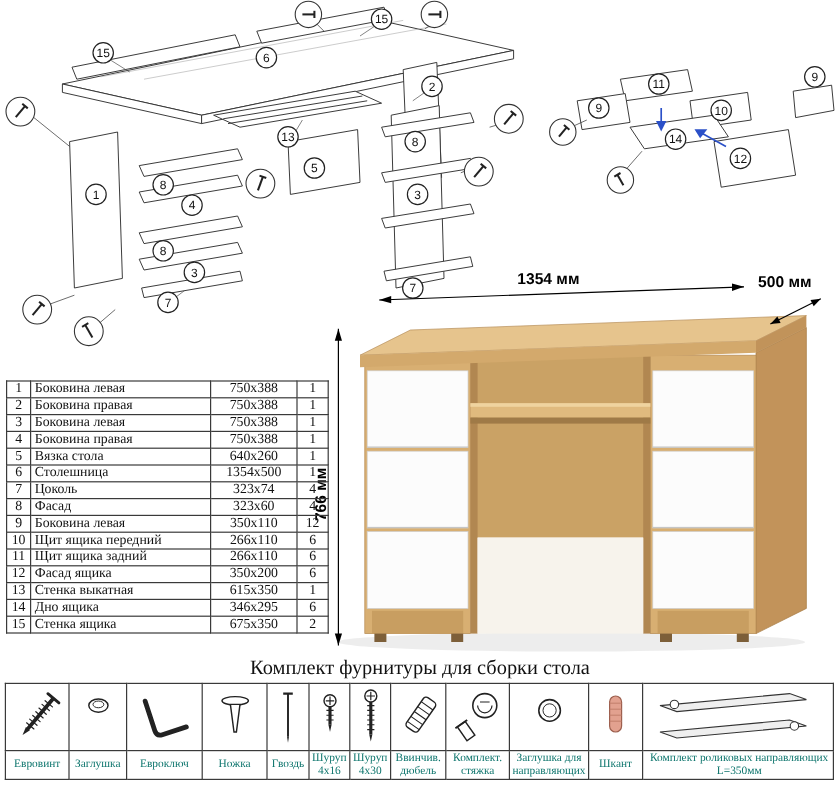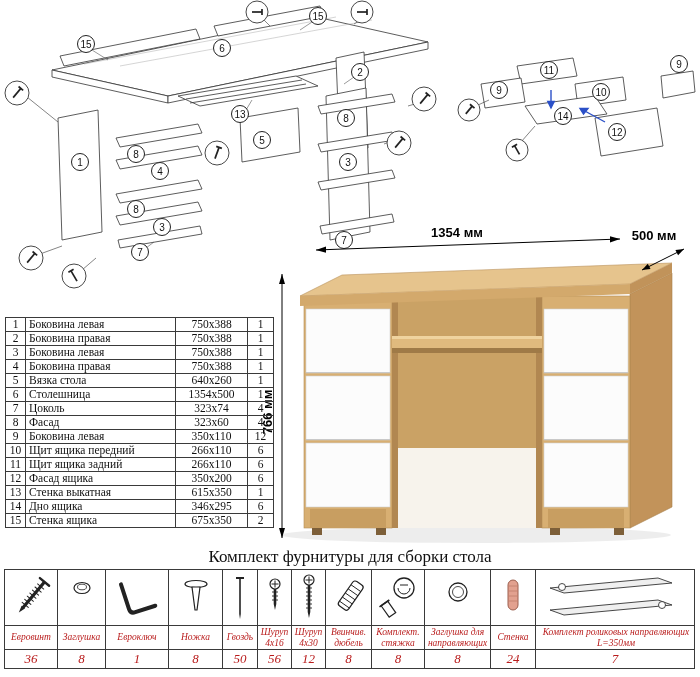--- a/index.html
+++ b/index.html
@@ -9,21 +9,21 @@
   .abs { position:absolute; }
 
   
   table.parts { border-collapse:collapse; font-size:11.5px; color:#111; }
   table.parts td { border:1px solid #3a3a3a; height:13px; line-height:13px;
                    padding:0 3px; white-space:nowrap; }
   table.parts td.c { text-align:center; padding:0 1px; }
 
   
   .title { font-size:17px; text-align:center; color:#111; }
-  table.hw { border-collapse:collapse; table-layout:fixed; width:690px; color:#b91c1c;font-style:italic; }
+  table.hw { border-collapse:collapse; table-layout:fixed; width:690px; color:#0f766e; }
   table.hw td { border:1px solid #3a3a3a; text-align:center; vertical-align:middle; overflow:hidden; }
   td.hw-icon { height:56px; }
   td.hw-name { font-size:9.5px; line-height:10.5px; height:24px; padding:1px; }
   td.hw-name.left { text-align:center; padding-left:3px; }
   td.hw-qty { font-size:13px; height:19px; }
 
   
   .co  { font:10px "Liberation Sans", sans-serif; fill:#111; text-anchor:middle; }
   .dim { font:bold 13px "Liberation Sans", sans-serif; fill:#000; text-anchor:middle; }
   svg { display:block; }
@@ -548,33 +548,19 @@
         <td class="hw-name">Евровинт</td>
         <td class="hw-name">Заглушка</td>
         <td class="hw-name">Евроключ</td>
         <td class="hw-name">Ножка</td>
         <td class="hw-name">Гвоздь</td>
         <td class="hw-name">Шуруп 4x16</td>
         <td class="hw-name">Шуруп 4x30</td>
         <td class="hw-name">Ввинчив. дюбель</td>
         <td class="hw-name">Комплект. стяжка</td>
         <td class="hw-name">Заглушка для направляющих</td>
-        <td class="hw-name">Стенка</td>
+        <td class="hw-name">Шкант</td>
         <td class="hw-name left">Комплект роликовых направляющих L=350мм</td>
-      </tr>
-      <tr>
-        <td class="hw-qty">36</td>
-        <td class="hw-qty">8</td>
-        <td class="hw-qty">1</td>
-        <td class="hw-qty">8</td>
-        <td class="hw-qty">50</td>
-        <td class="hw-qty">56</td>
-        <td class="hw-qty">12</td>
-        <td class="hw-qty">8</td>
-        <td class="hw-qty">8</td>
-        <td class="hw-qty">8</td>
-        <td class="hw-qty">24</td>
-        <td class="hw-qty">7</td>
       </tr>
     </tbody>
   </table>
 
 </div>
 
 </body></html>

